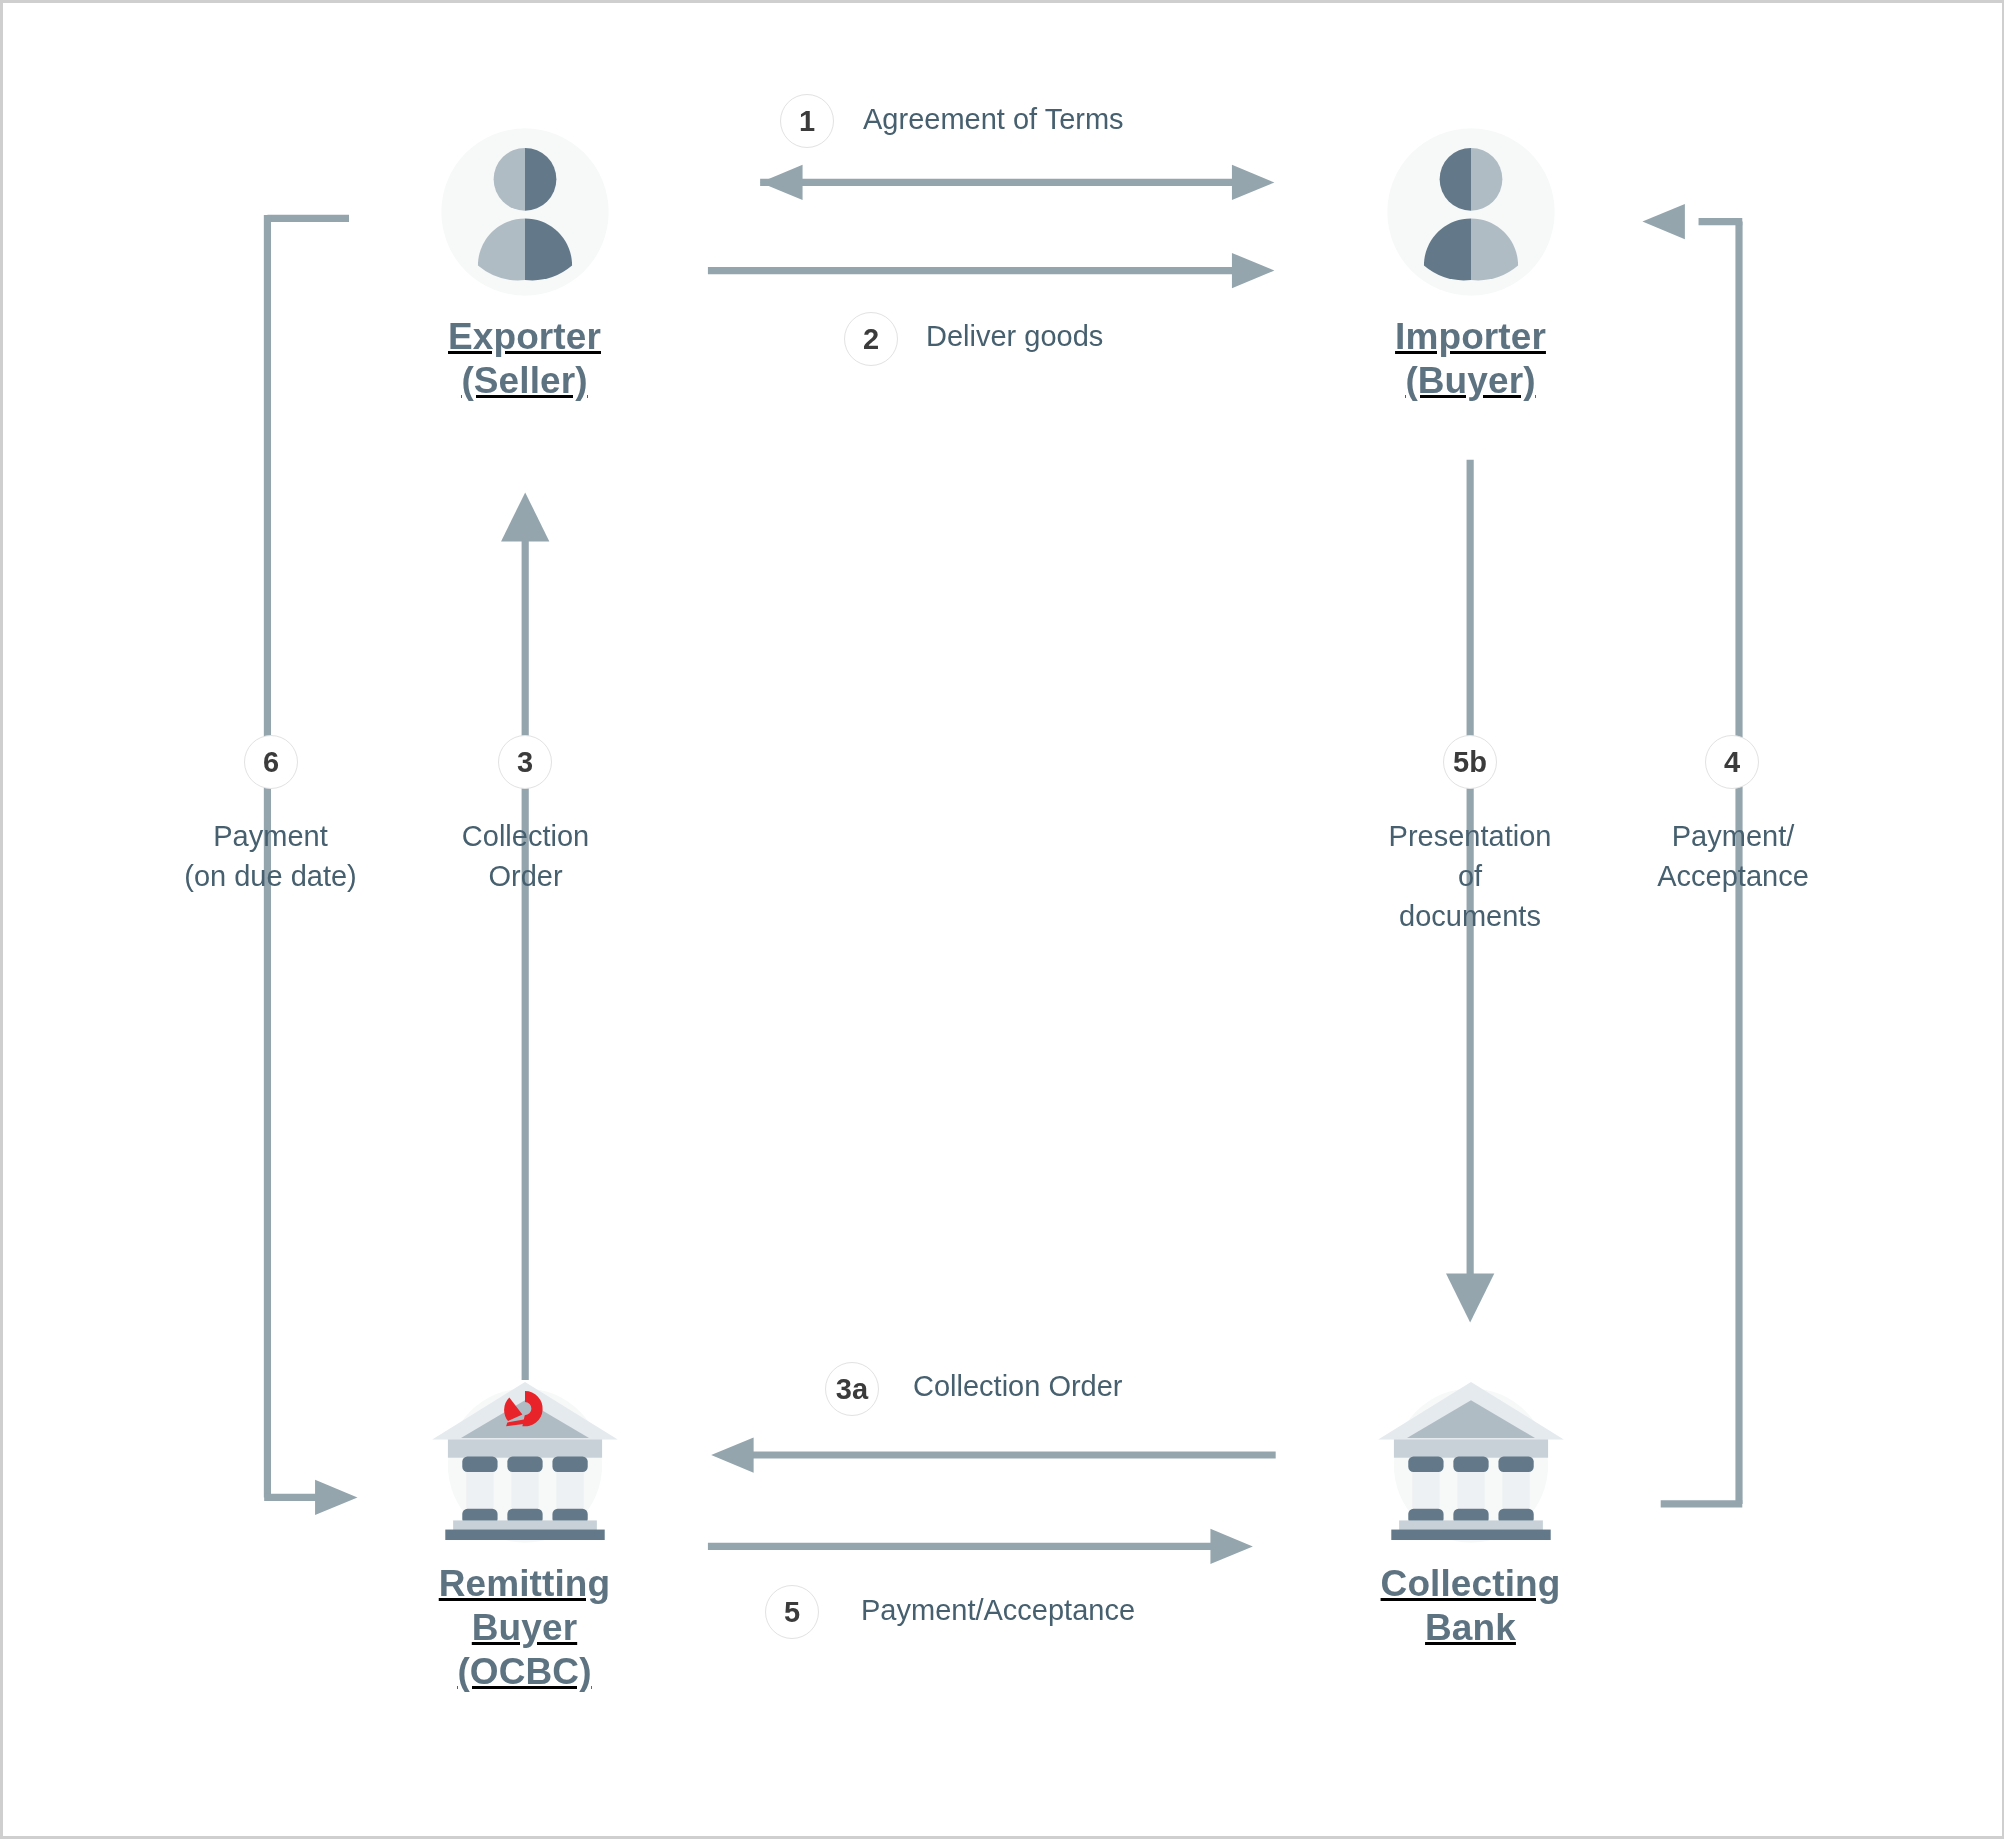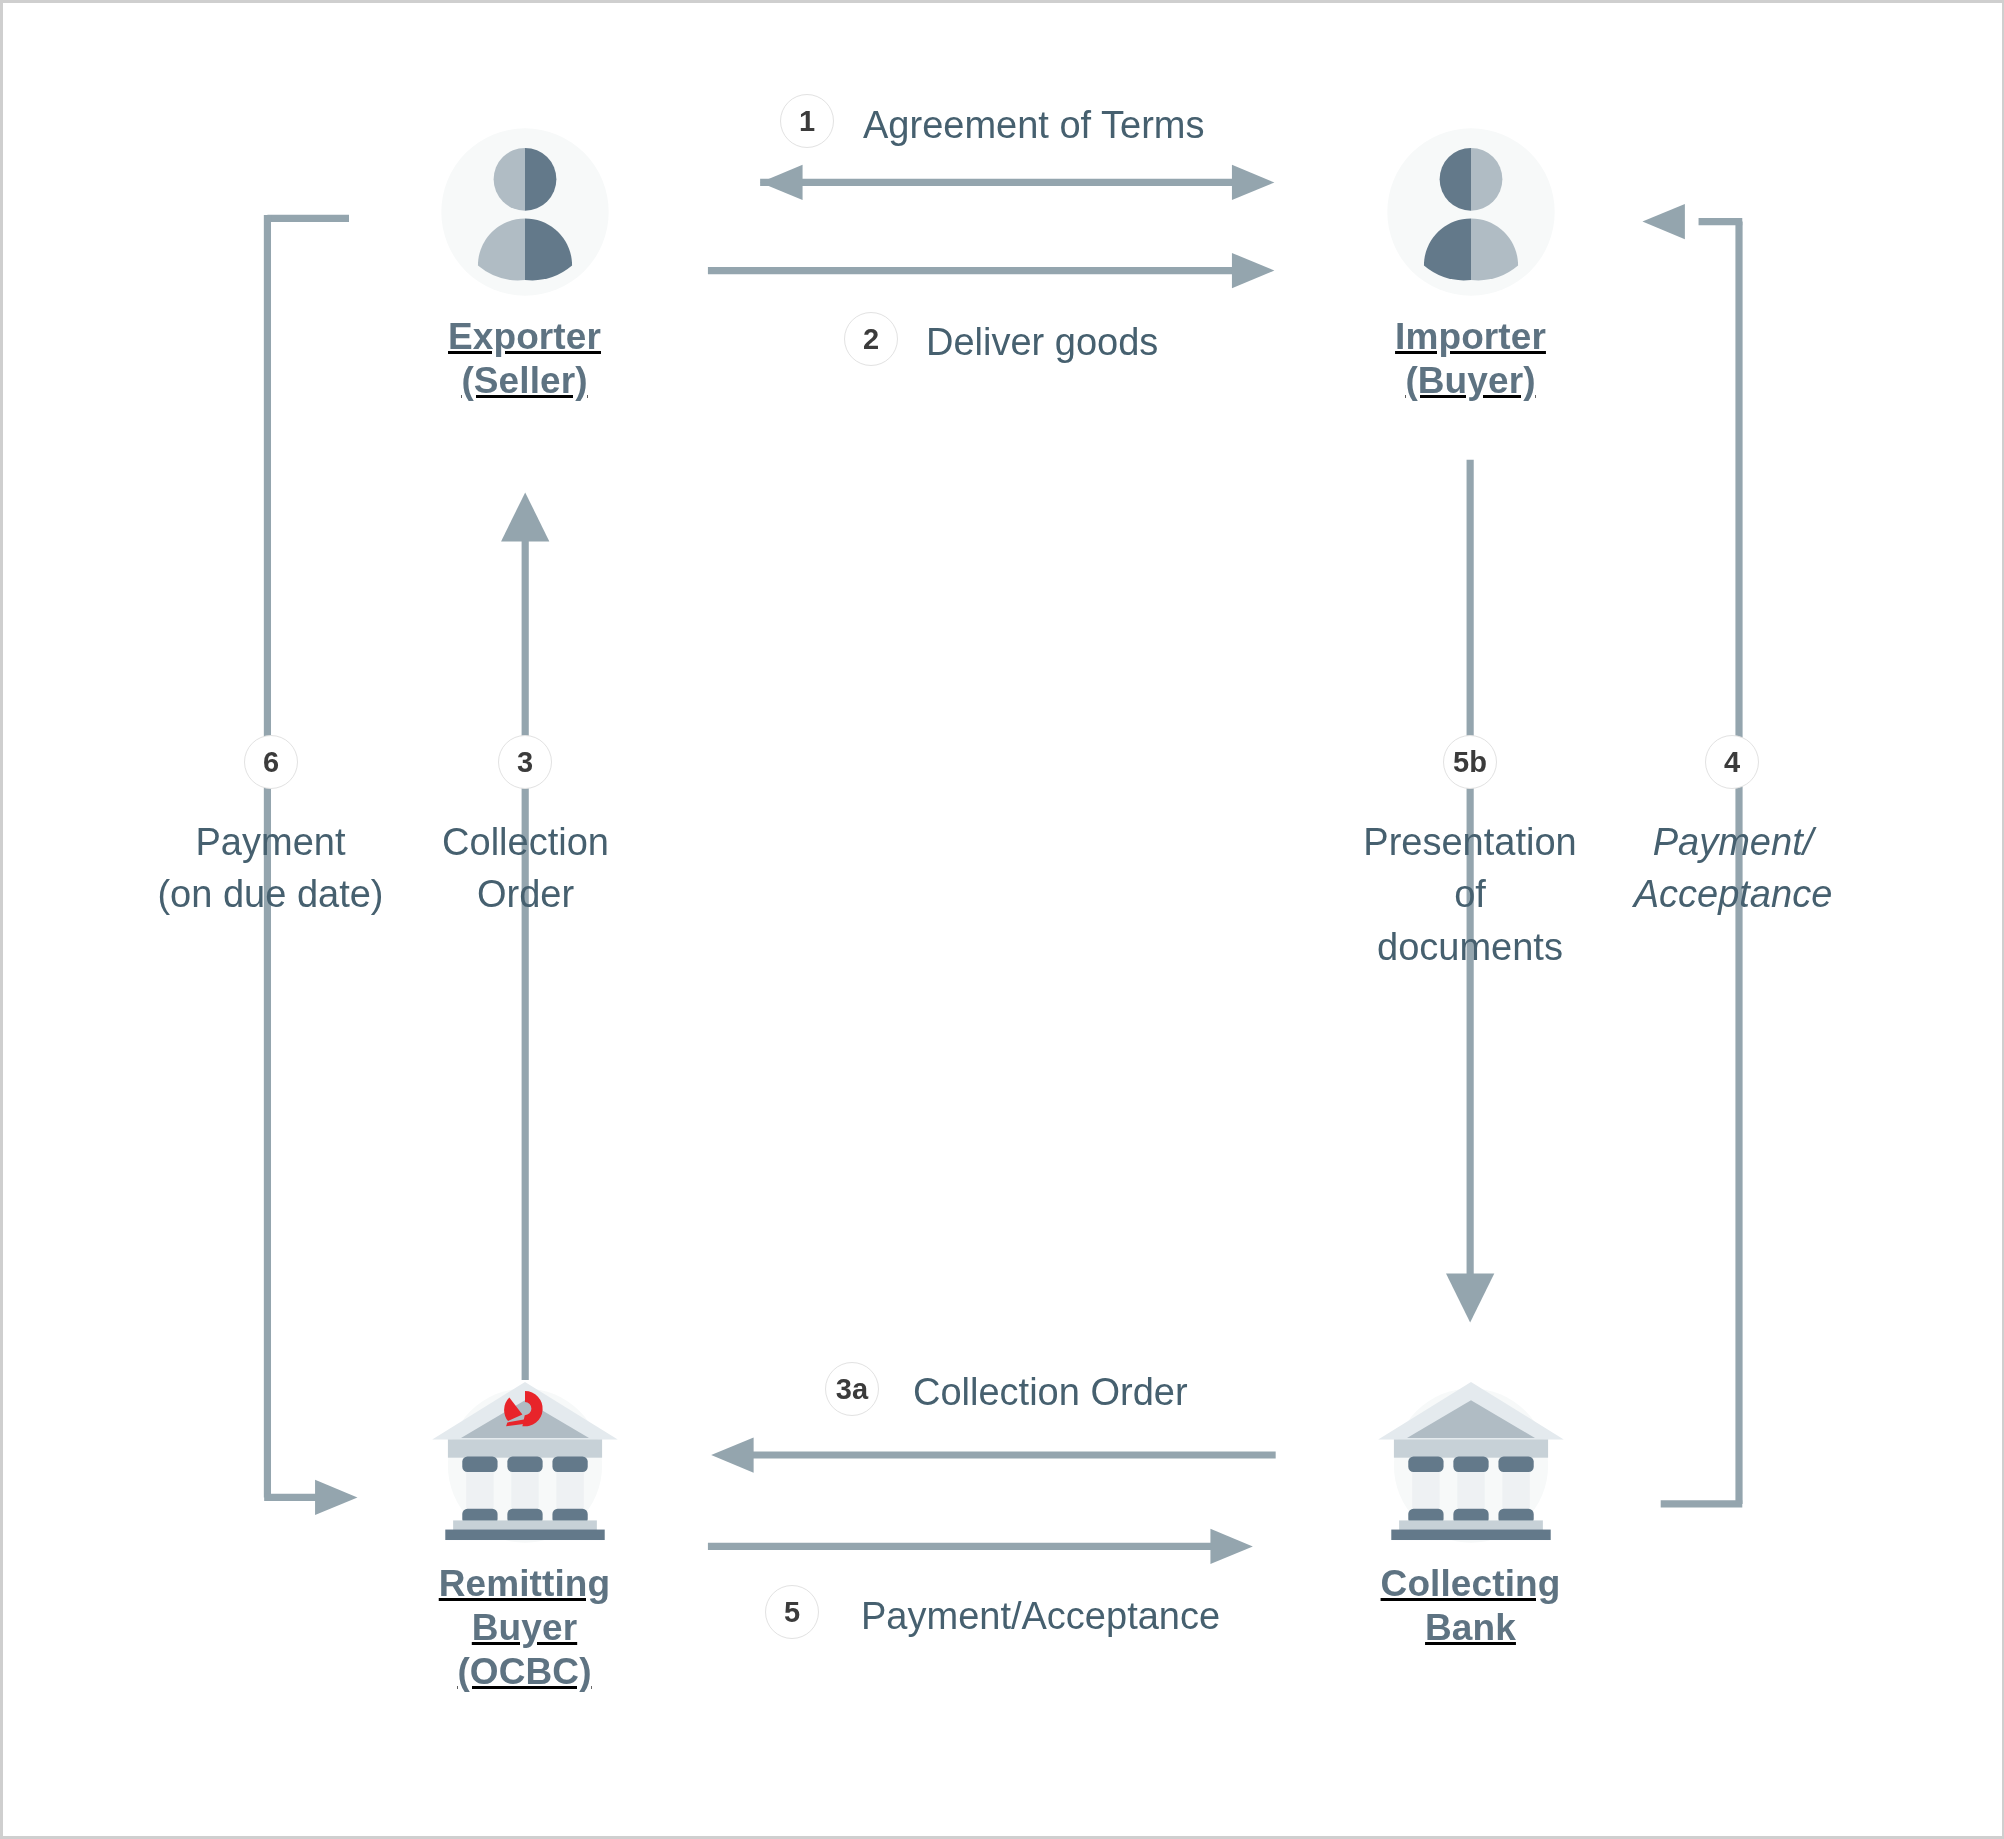--- a/index.html
+++ b/index.html
@@ -67,21 +67,21 @@
     justify-content: center;
     font-size: 29px;
     font-weight: bold;
     color: #3b3b3b;
     box-sizing: border-box;
   }
 
   
   .step-text {
     position: absolute;
-    font-size: 38px;
+    font-size: 29px;
     color: #46606f;
     line-height: 1.38;
     white-space: pre-line;
   }
   .step-text.center { text-align: center; }
   .step-text.left   { text-align: left; }
 
   
   #connectors {
     position: absolute;
@@ -248,21 +248,21 @@
   <div class="step-badge" style="left:495px; top:732px;">3</div>
   <div class="step-text center" style="left:405px; top:813px; width:235px;">Collection
 Order</div>
 
   <div class="step-badge" style="left:1440px; top:732px;">5b</div>
   <div class="step-text center" style="left:1343px; top:813px; width:248px;">Presentation
 of
 documents</div>
 
   <div class="step-badge" style="left:1702px; top:732px;">4</div>
-  <div class="step-text center" style="left:1619px; top:813px; width:222px;font-style:italic;">Payment/
+  <div class="step-text center" style="left:1619px; top:813px; width:222px;">Payment/
 Acceptance</div>
 
   <div class="step-badge" style="left:822px; top:1359px;">3a</div>
   <div class="step-text left" style="left:910px; top:1363px; width:457px;">Collection Order</div>
 
   <div class="step-badge" style="left:762px; top:1582px;">5</div>
   <div class="step-text left" style="left:848px; top:1587px; width:522px;margin-left:10px;">Payment/Acceptance</div>
 
 </div>
 

